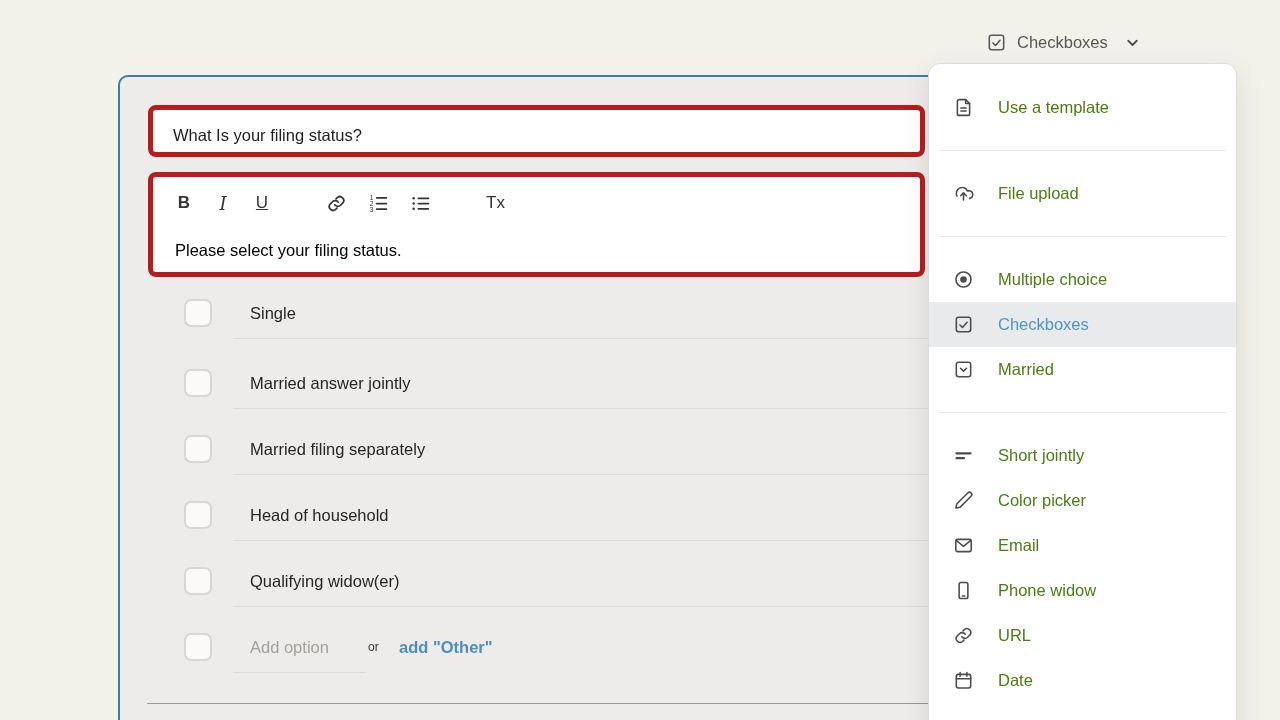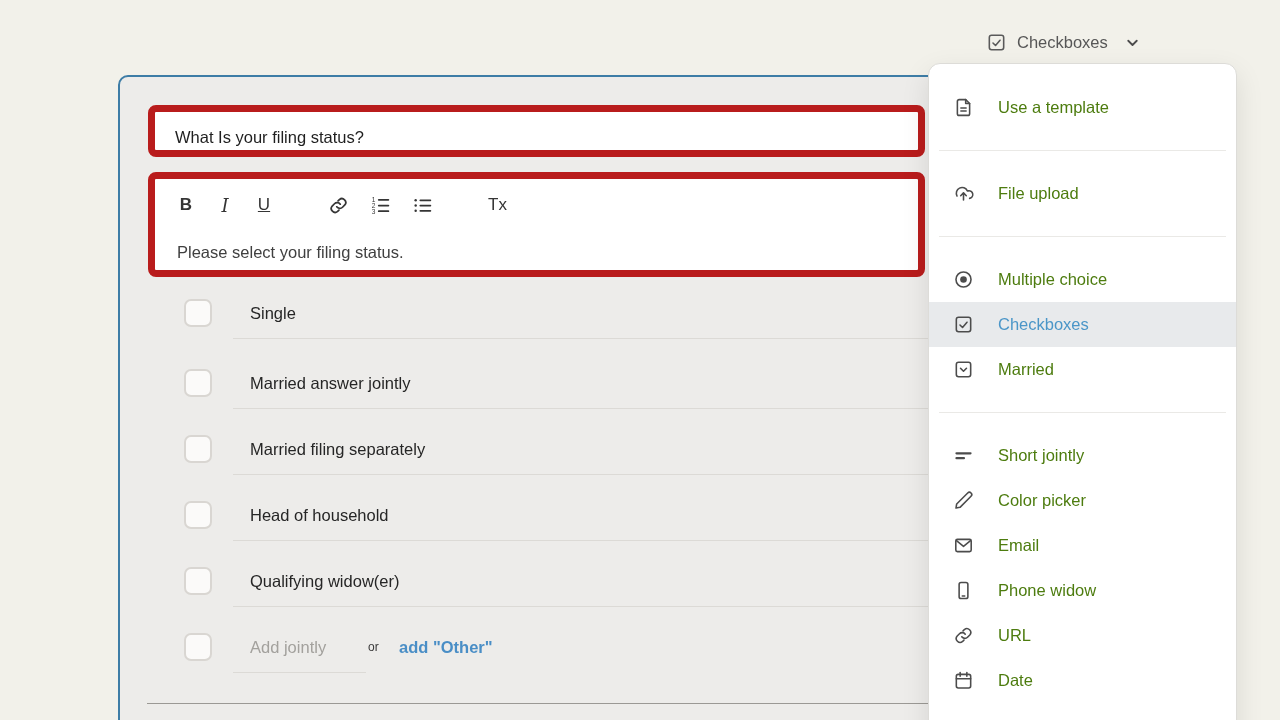--- a/index.html
+++ b/index.html
@@ -15,41 +15,41 @@
   .card {
     position: absolute; left: 118px; top: 75px;
     width: 1040px; height: 700px;
     background: #edecea;
     border: 2px solid #3e7da6;
     border-radius: 10px;
   }
   .textbox {
     position: absolute; left: 28px; width: 777px;
     background: #ffffff;
-    border: 7px solid #b91c1c;
+    border: 5px solid #b91c1c;
     border-radius: 8px;
   }
   #title-box { top: 28px; height: 52px; }
   #title-text {
     padding: 0 20px; line-height: 50px;
     font-size: 16.5px; color: #1f1f1f; white-space: nowrap; overflow: hidden;
   }
   #desc-box { top: 95px; height: 105px; }
   #toolbar {
     position: absolute; left: 22px; top: 13px; height: 26px;
     display: flex; align-items: center; gap: 21px; color: #353535;
   }
   .tb { display: flex; align-items: center; justify-content: center;
         min-width: 18px; height: 24px; font-size: 17px; cursor: pointer; }
   .tb svg { width: 21px; height: 21px; }
   .tb-bold { font-weight: 700; }
   .tb-italic { font-family: "DejaVu Serif", serif; font-style: italic; font-size: 18px; }
   .tb-underline { text-decoration: underline; }
   .tb-gap { width: 13px; }
-  #desc-text { position: absolute; left: 22px; top: 64px; font-size: 16.5px; color: #404040; }
+  #desc-text { position: absolute; left: 22px; top: 64px; font-size: 16.5px; color: #000000; }
 
   
   .opt-row { position: absolute; left: 0; width: 820px; height: 66px; }
   .opt-check {
     position: absolute; left: 64px; top: 19px; width: 28px; height: 28px;
     border: 2px solid #d9d6d2; border-radius: 7px; background: #fbfaf9; cursor: pointer;
   }
   .opt-label {
     position: absolute; left: 130px; top: 50%; transform: translateY(-50%);
     font-size: 16.5px; color: #262626; white-space: nowrap;
@@ -163,21 +163,21 @@
         <span class="opt-label">Head of household</span>
         <span class="opt-line"></span>
       </div>
       <div class="opt-row" style="top: 471px;">
         <span class="opt-check"></span>
         <span class="opt-label">Qualifying widow(er)</span>
         <span class="opt-line"></span>
       </div>
       <div class="opt-row" style="top: 537px;">
         <span class="opt-check"></span>
-        <span class="opt-label add-label">Add jointly</span>
+        <span class="opt-label add-label">Add option</span>
         <span class="opt-line add-line"></span>
         <span class="or-label">or</span>
         <span class="other-link">add "Other"</span>
       </div>
     </div>
 
   <div id="card-divider"></div>
 </div>
 
 <div id="type-trigger">

